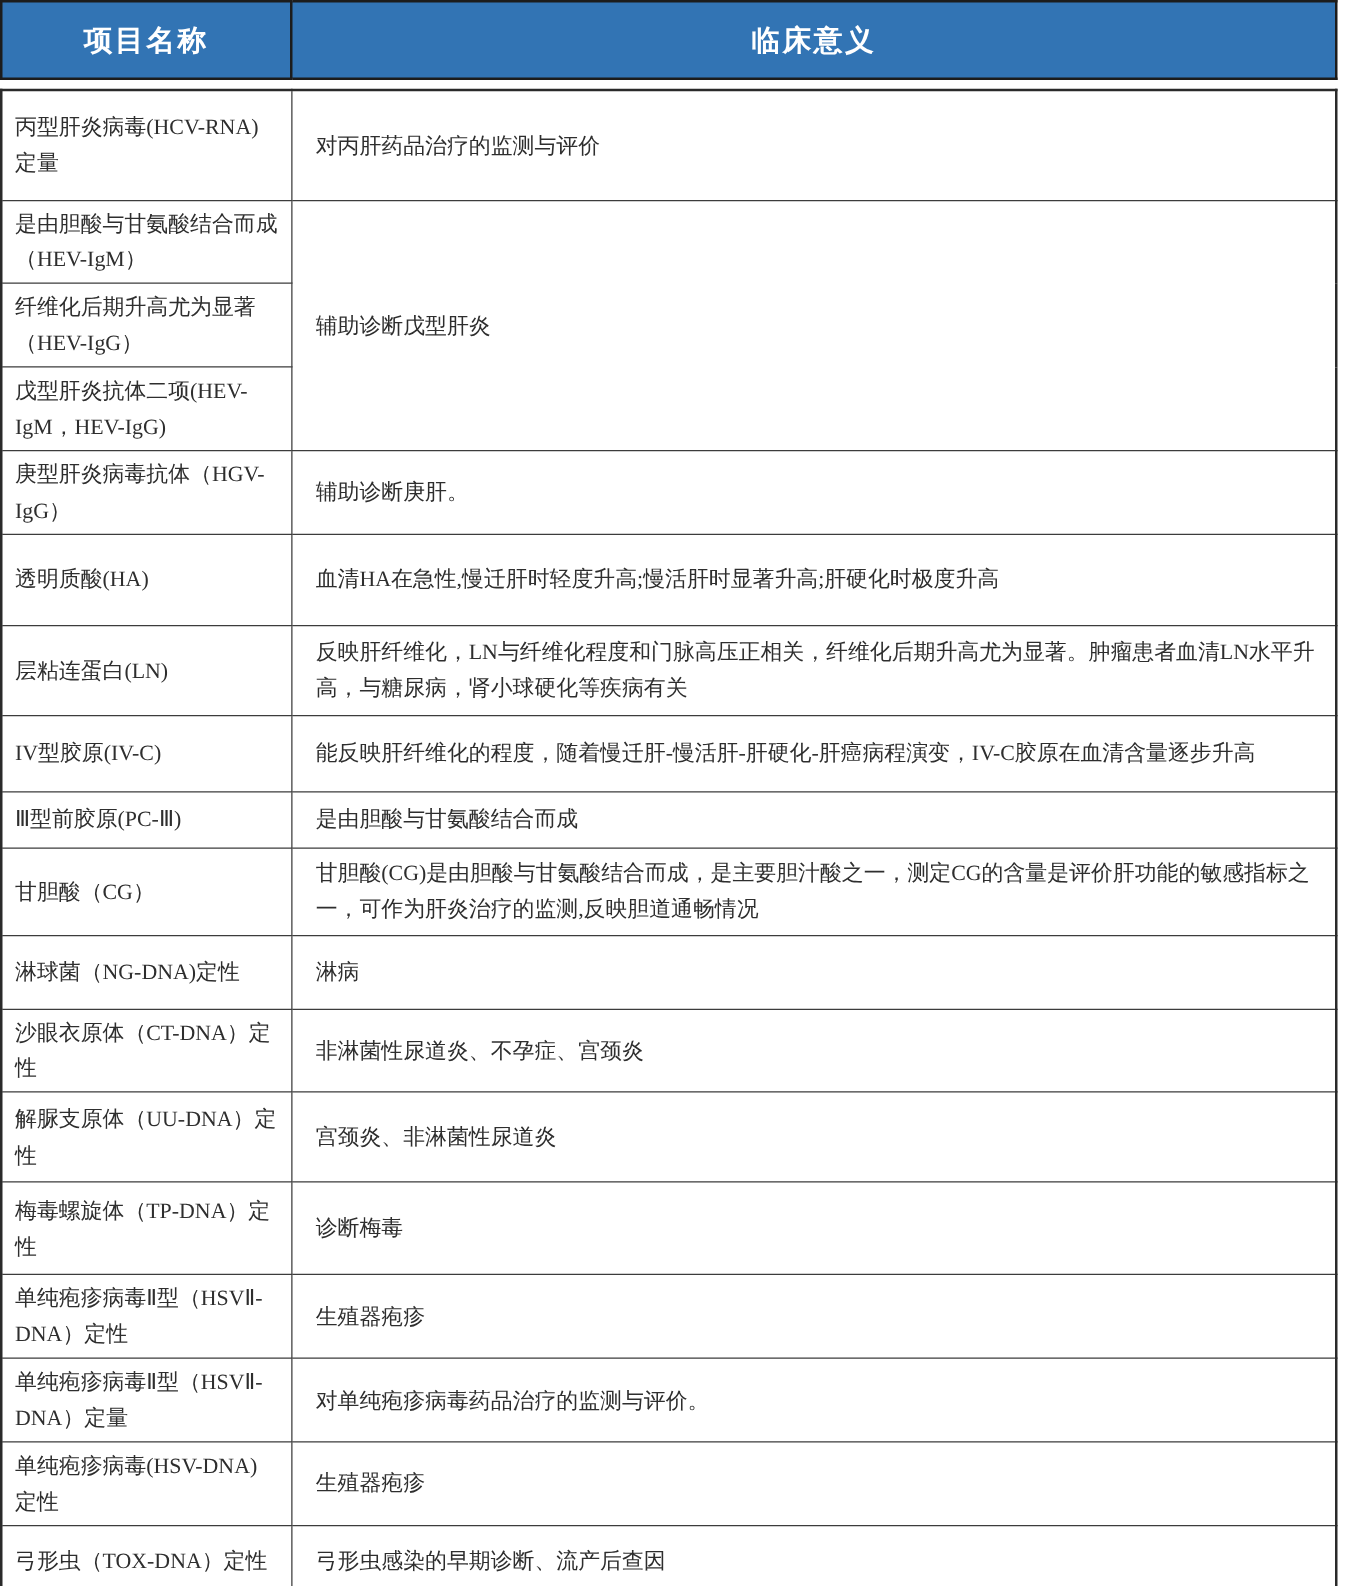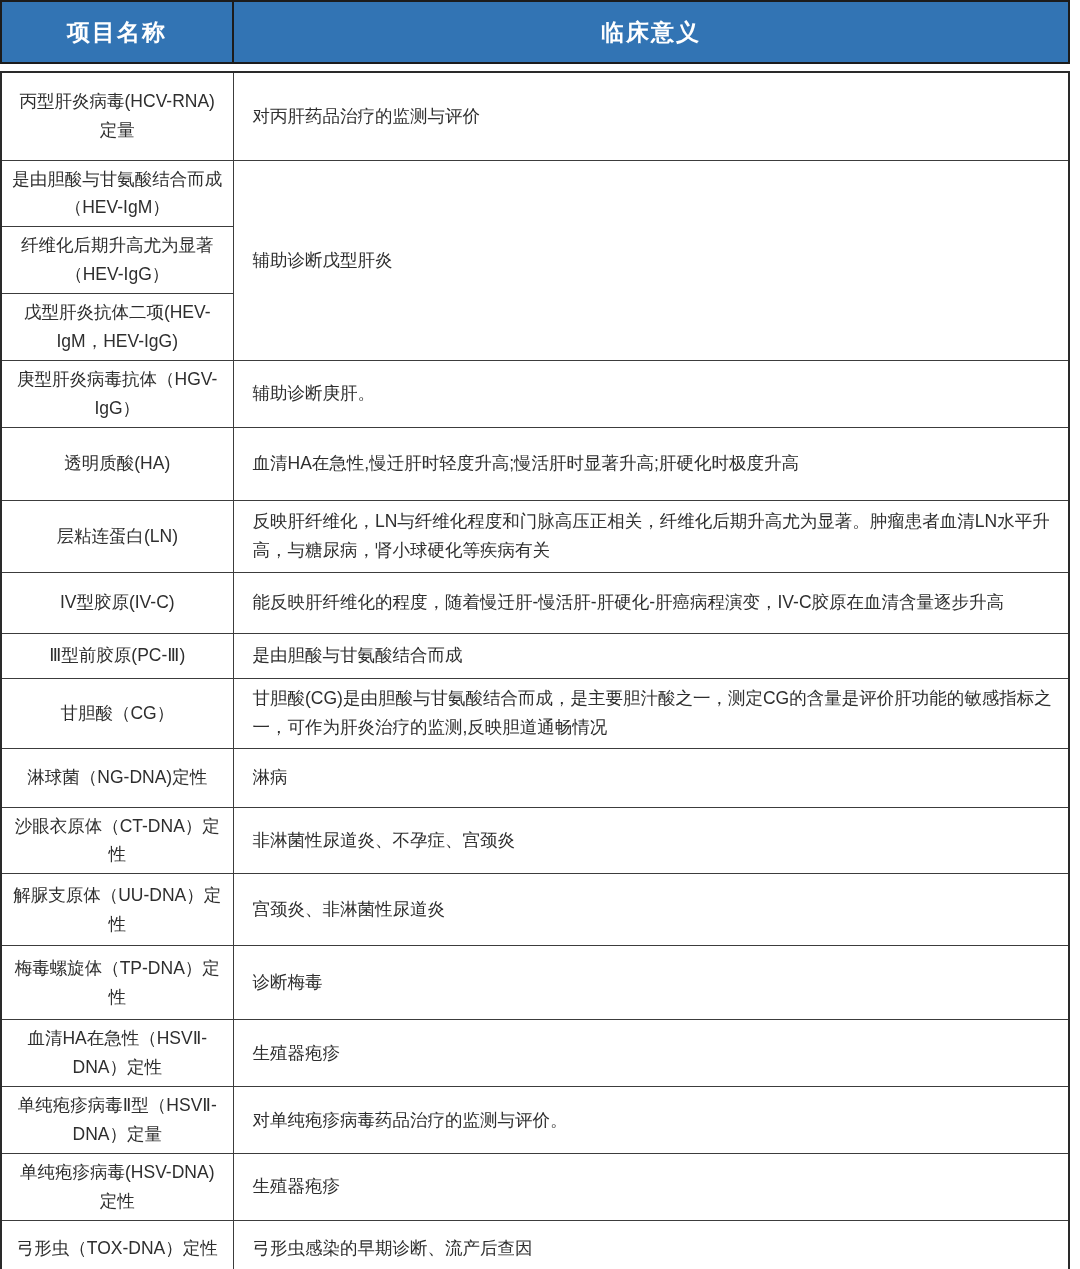--- a/index.html
+++ b/index.html
@@ -7,20 +7,21 @@
     padding: 0;
     background: #ffffff;
     font-family: "Liberation Sans", "DejaVu Sans", sans-serif;
   }
   .page {
     width: 876px;
     height: 1269px;
     background: #ffffff;
     box-sizing: border-box;
     position: relative;
+    font-family: Liberation Serif, serif;
   }
   
   .header-table {
     width: 1070px;
     margin: 0 auto;
     border-collapse: collapse;
     table-layout: fixed;
   }
   .header-table th {
     background: #3274b4;
@@ -49,21 +50,21 @@
     border: 1px solid #3c3c3c;
     color: #2e2e2e;
     font-size: 17.5px;
     line-height: 1.65;
     vertical-align: middle;
     padding: 4px 8px;
     box-sizing: border-box;
     word-break: break-word;
   }
   .body-table td.name-cell {
-    text-align: center;
+    text-align: left;
     padding: 4px 10px;
   }
   .body-table td.meaning-cell {
     text-align: left;
     padding-left: 19px;
     padding-right: 14px;
   }
   
   tr.r1  td { height: 88px; }
   tr.r2  td { height: 60px; }
@@ -171,21 +172,21 @@
       <td class="name-cell">解脲支原体（UU-DNA）定性</td>
       <td class="meaning-cell">宫颈炎、非淋菌性尿道炎</td>
     </tr>
 
     <tr class="r14">
       <td class="name-cell">梅毒螺旋体（TP-DNA）定性</td>
       <td class="meaning-cell">诊断梅毒</td>
     </tr>
 
     <tr class="r15">
-      <td class="name-cell">血清HA在急性（HSVⅡ-DNA）定性</td>
+      <td class="name-cell">单纯疱疹病毒Ⅱ型（HSVⅡ-DNA）定性</td>
       <td class="meaning-cell">生殖器疱疹</td>
     </tr>
 
     <tr class="r16">
       <td class="name-cell">单纯疱疹病毒Ⅱ型（HSVⅡ-DNA）定量</td>
       <td class="meaning-cell">对单纯疱疹病毒药品治疗的监测与评价。</td>
     </tr>
 
     <tr class="r17">
       <td class="name-cell">单纯疱疹病毒(HSV-DNA)定性</td>

